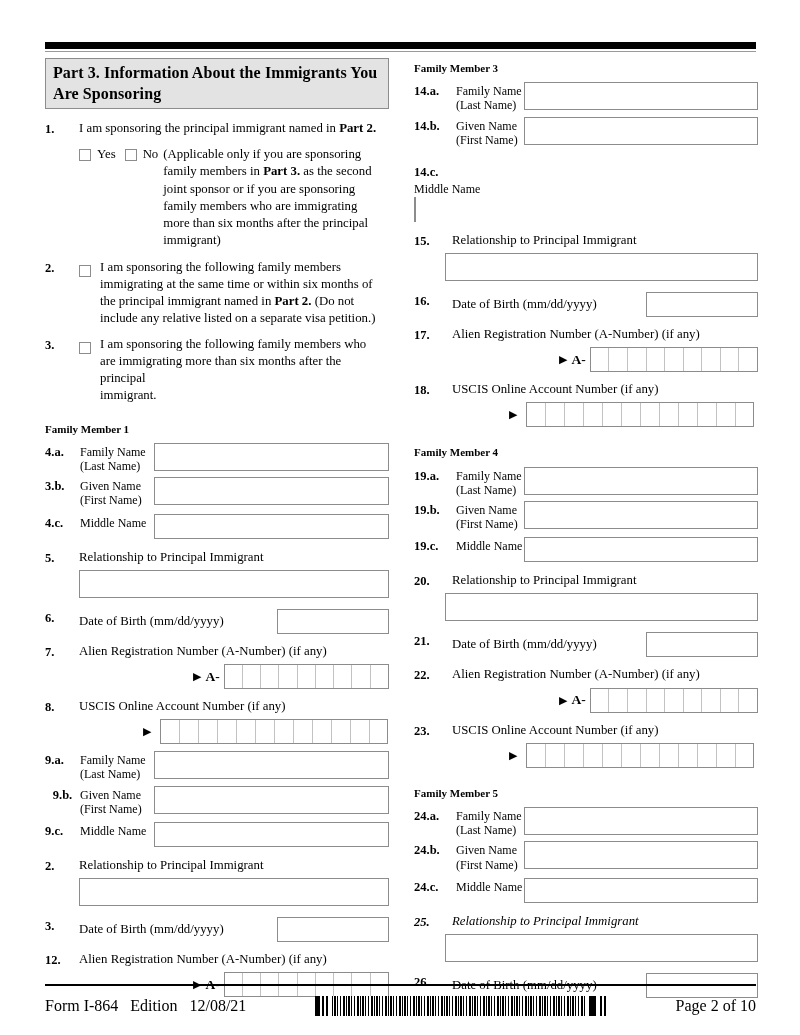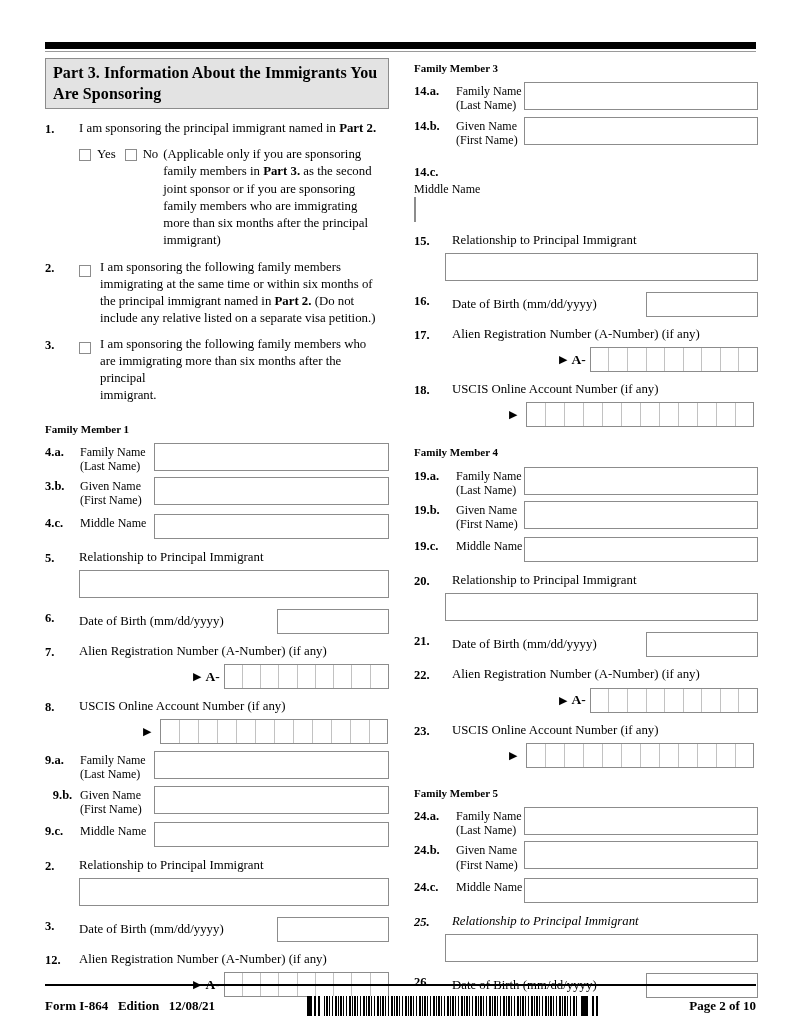--- a/index.html
+++ b/index.html
@@ -212,24 +212,23 @@
   .footer {
     position: absolute;
     left: 45px; top: 994px;
     width: 711px;
     height: 24px;
     display: flex;
     align-items: center;
     justify-content: space-between;
   }
   .footer-left, .footer-right {
-    font-size: 13px;
+    font-size: 16px;
     line-height: 1.2;
     white-space: pre;
-    font-weight: bold;
   }
   .barcode {
     display: flex;
     align-items: center;
     height: 20px;
   }
   .barcode .bseg {
     height: 20px;
     background: #000;
   }

